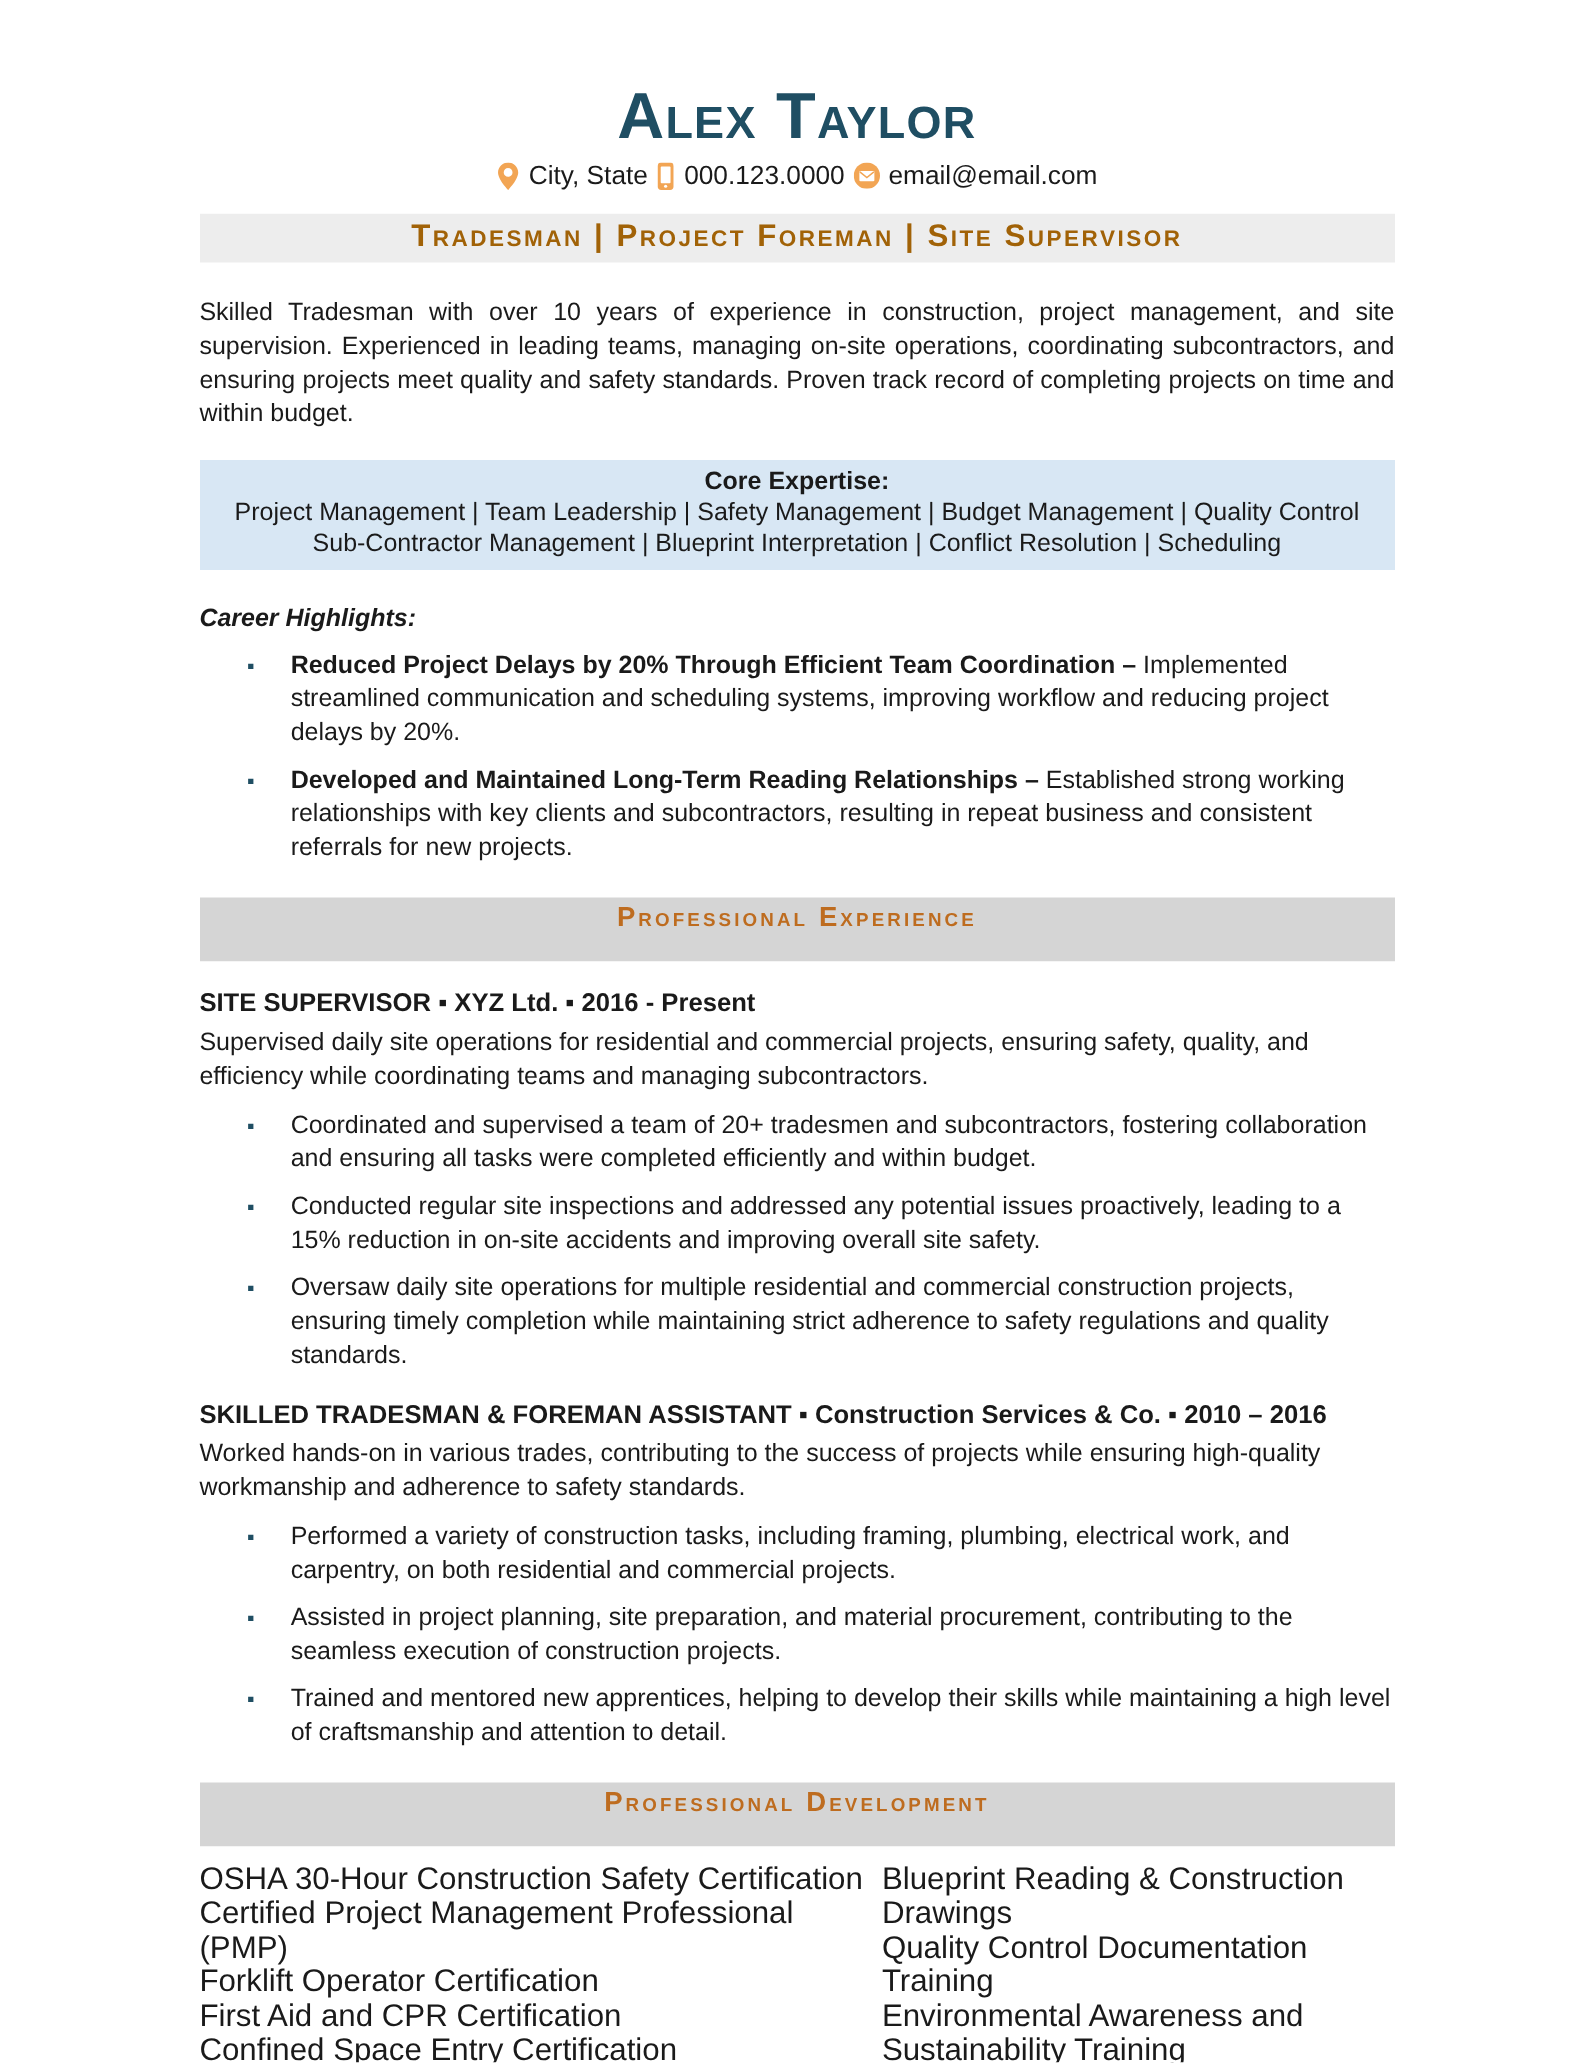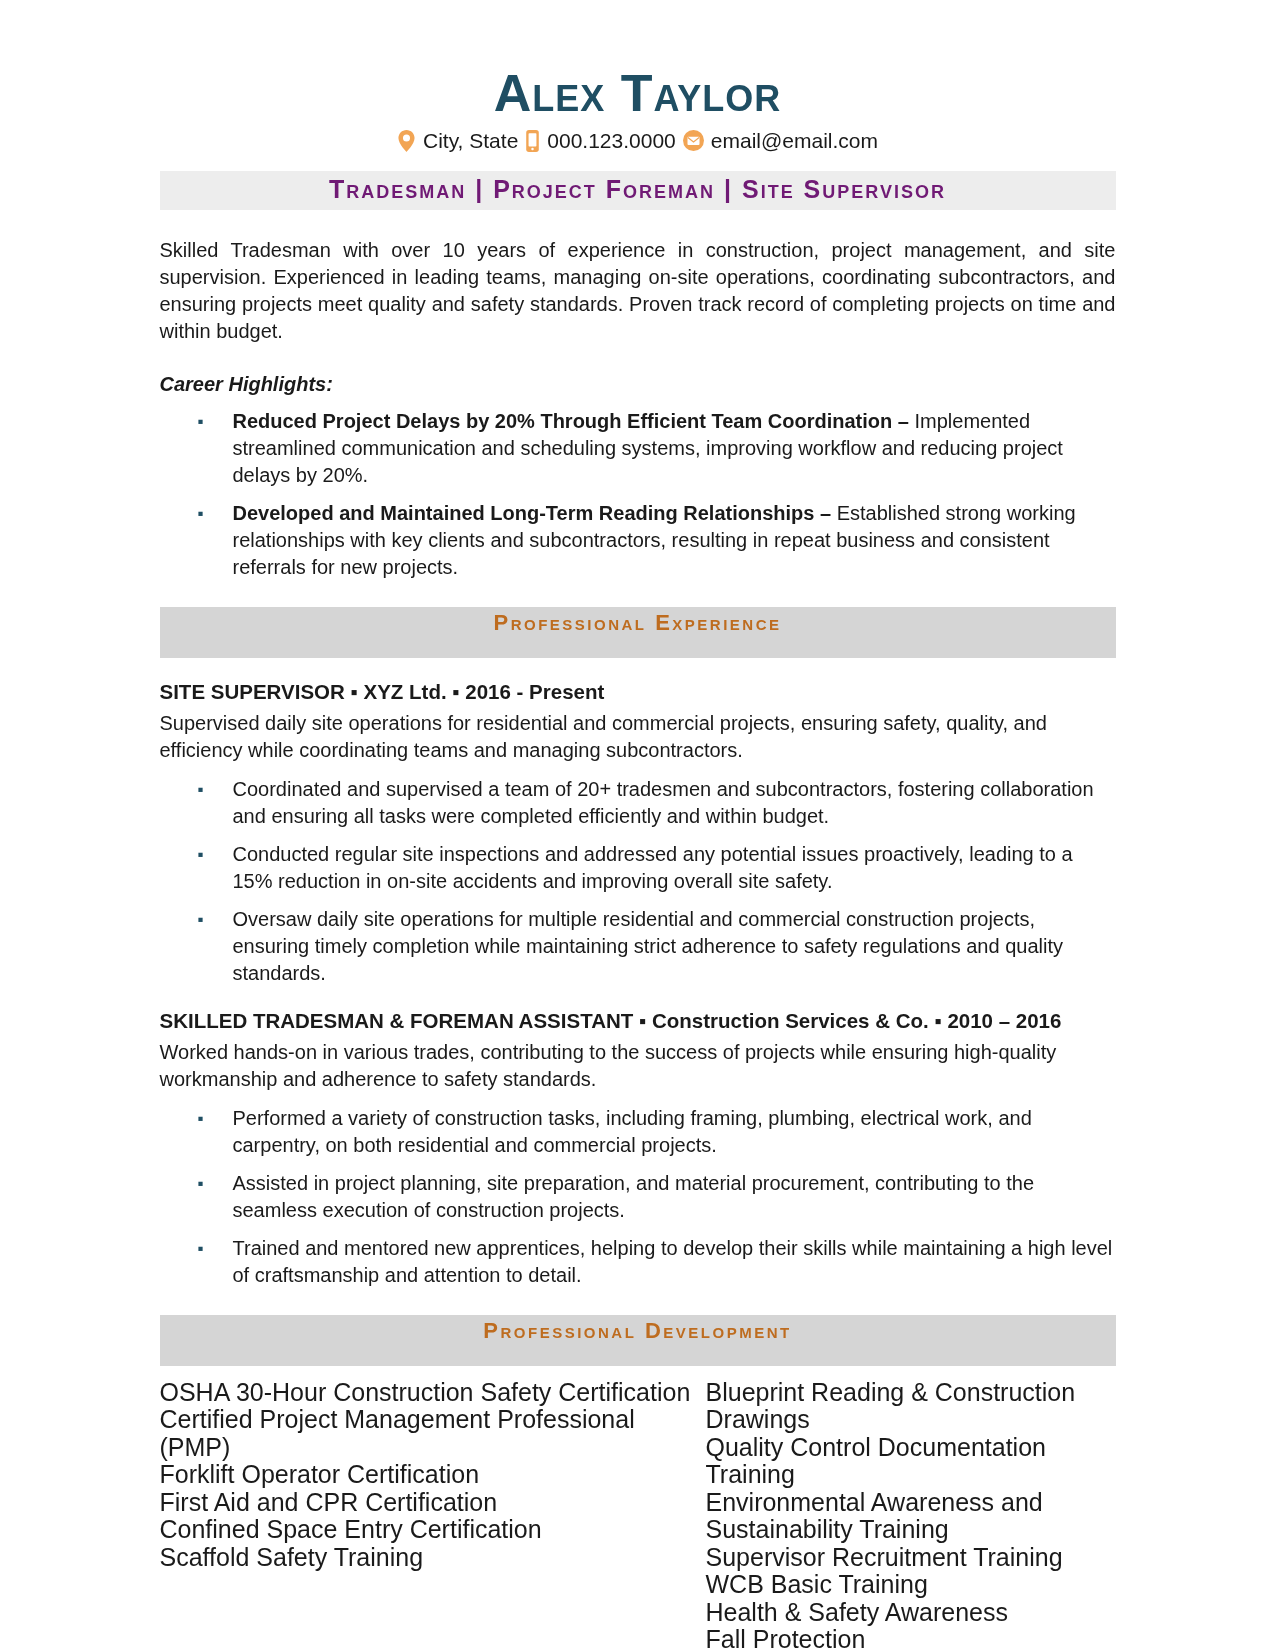--- a/index.html
+++ b/index.html
@@ -14,21 +14,21 @@
     font-size:52px; font-weight:700; font-variant:small-caps;
     letter-spacing:1px; line-height:1.05;
   }
   .contact-line {
     margin-top:8px; font-size:21px; color:#1a1a1a;
     display:flex; justify-content:center; align-items:center; gap:7px;
   }
   .contact-line .icon { display:inline-flex; align-items:center; }
   .contact-line svg { display:block; }
   .title-banner {
-    margin-top:18px; background:#ededed; color:#701a75;
+    margin-top:18px; background:#ededed; color:#a16207;
     text-align:center; font-weight:700; font-variant:small-caps;
     font-size:25px; letter-spacing:2px; padding:4px 0 6px 0;
   }
   
   .summary {
     margin:27px 0 0 0; font-size:20px; line-height:27px; text-align:justify;
   }
   
   .core-expertise {
     margin-top:23px; background:#d8e7f4; text-align:center;
@@ -94,20 +94,25 @@
           <path d="M6.5 10l7.5 6 7.5-6" fill="none" stroke="#f2a554" stroke-width="1.6"></path>
         </svg>
     </span>
     <span>email@email.com</span>
   </div>
 
   <div class="title-banner">Tradesman | Project Foreman | Site Supervisor</div>
 
   <p class="summary">Skilled Tradesman with over 10 years of experience in construction, project management, and site supervision. Experienced in leading teams, managing on-site operations, coordinating subcontractors, and ensuring projects meet quality and safety standards. Proven track record of completing projects on time and within budget.</p>
 
+  <div class="core-expertise">
+    <div class="ce-heading">Core Expertise:</div>
+    <div>Project Management | Team Leadership | Safety Management | Budget Management | Quality Control</div>
+    <div>Sub-Contractor Management | Blueprint Interpretation | Conflict Resolution | Scheduling</div>
+  </div>
 
   <div class="highlights-heading">Career Highlights:</div>
 
   <ul class="bullets">
     <li>
       <strong>Reduced Project Delays by 20% Through Efficient Team Coordination –</strong><span> Implemented streamlined communication and scheduling systems, improving workflow and reducing project delays by 20%.</span>
     </li>
     <li>
       <strong>Developed and Maintained Long-Term Reading Relationships –</strong><span> Established strong working relationships with key clients and subcontractors, resulting in repeat business and consistent referrals for new projects.</span>
     </li>

